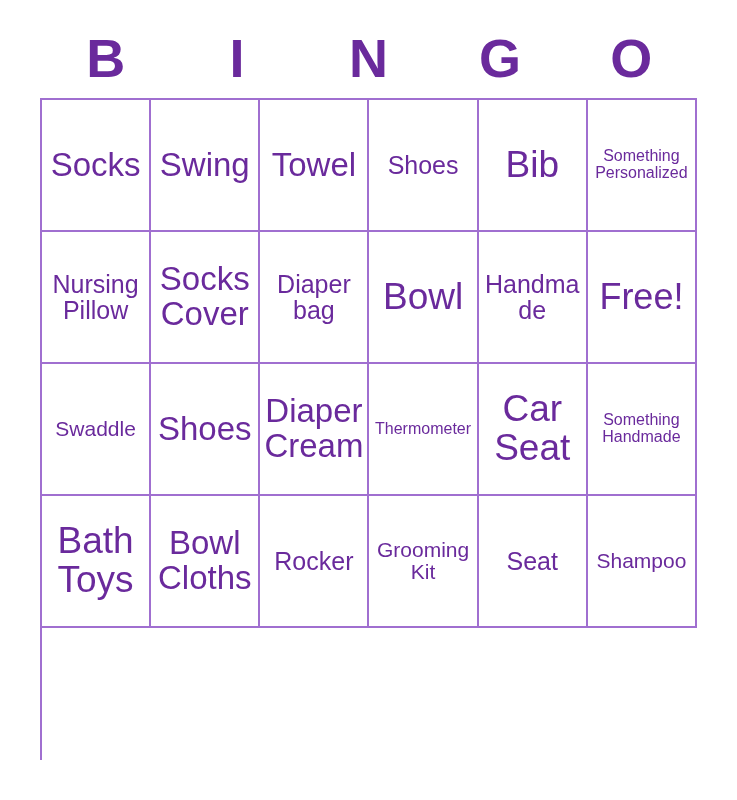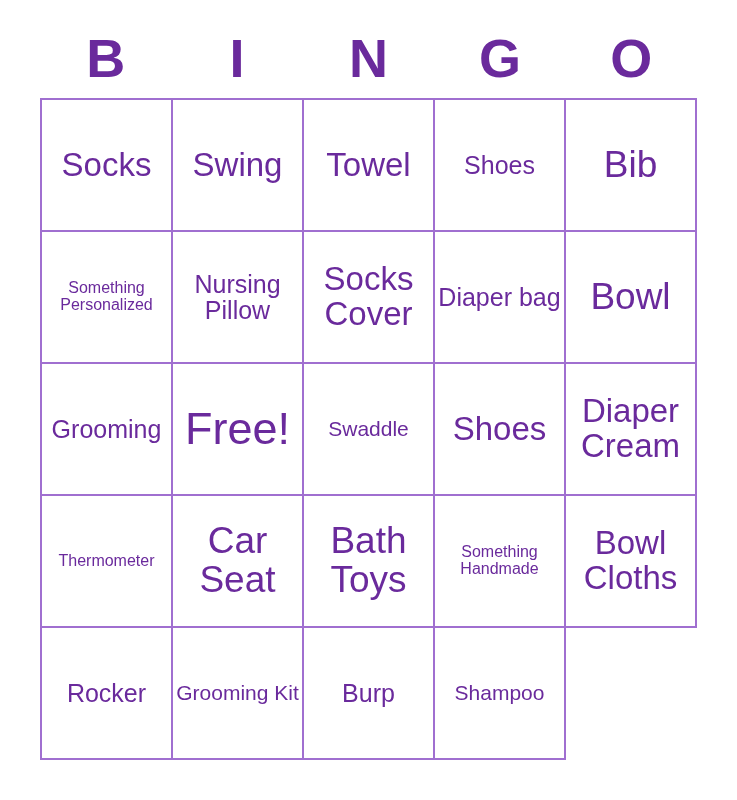--- a/index.html
+++ b/index.html
@@ -31,21 +31,21 @@
   .header-letter {
     font-size: 54px;
     font-weight: bold;
     color: #6a2a9c;
     line-height: 1;
     letter-spacing: 0;
   }
   .grid {
     flex: 1;
     display: grid;
-    grid-template-columns: repeat(5, 1fr);
+    grid-template-columns: repeat(6, 1fr);
     grid-template-rows: repeat(5, 1fr);
     border-top: 2px solid #a06fd0;
     border-left: 2px solid #a06fd0;
     box-sizing: border-box;
   }
   .cell {
     border-right: 2px solid #a06fd0;
     border-bottom: 2px solid #a06fd0;
     box-sizing: border-box;
     display: flex;
@@ -60,21 +60,21 @@
     line-height: 1.05;
     display: block;
     width: 100%;
     word-wrap: break-word;
   }
   .s-xl { font-size: 37px; }
   .s-lg { font-size: 33px; }
   .s-md { font-size: 25px; }
   .s-sm { font-size: 21px; }
   .s-xs { font-size: 16px; }
-  .free .cell-text { font-size: 45px; }
+  .free .cell-text { font-size: 36px; }
 </style>
 </head>
 <body>
 
 <div class="bingo-wrap">
 
   <div class="header-row">
     <div class="header-letter">B</div>
     <div class="header-letter">I</div>
     <div class="header-letter">N</div>
@@ -110,21 +110,21 @@
       <span class="cell-text s-lg">Socks Cover</span>
     </div>
     <div class="cell">
       <span class="cell-text s-md">Diaper bag</span>
     </div>
     <div class="cell">
       <span class="cell-text s-xl">Bowl</span>
     </div>
 
     <div class="cell">
-      <span class="cell-text s-md">Grooming</span>
+      <span class="cell-text s-md">Handmade</span>
     </div>
     <div class="cell free">
       <span class="cell-text">Free!</span>
     </div>
     <div class="cell">
       <span class="cell-text s-sm">Swaddle</span>
     </div>
     <div class="cell">
       <span class="cell-text s-lg">Shoes</span>
     </div>
@@ -132,36 +132,36 @@
     <div class="cell">
       <span class="cell-text s-lg">Diaper Cream</span>
     </div>
     <div class="cell">
       <span class="cell-text s-xs">Thermometer</span>
     </div>
     <div class="cell">
       <span class="cell-text s-xl">Car Seat</span>
     </div>
     <div class="cell">
-      <span class="cell-text s-xl">Bath Toys</span>
+      <span class="cell-text s-xs">Something Handmade</span>
     </div>
     <div class="cell">
-      <span class="cell-text s-xs">Something Handmade</span>
+      <span class="cell-text s-xl">Bath Toys</span>
     </div>
 
     <div class="cell">
       <span class="cell-text s-lg">Bowl Cloths</span>
     </div>
     <div class="cell">
       <span class="cell-text s-md">Rocker</span>
     </div>
     <div class="cell">
       <span class="cell-text s-sm">Grooming Kit</span>
     </div>
     <div class="cell">
-      <span class="cell-text s-md">Burp</span>
+      <span class="cell-text s-md">Seat</span>
     </div>
     <div class="cell">
       <span class="cell-text s-sm">Shampoo</span>
     </div>
 
   </div>
 </div>
 
 </body></html>

